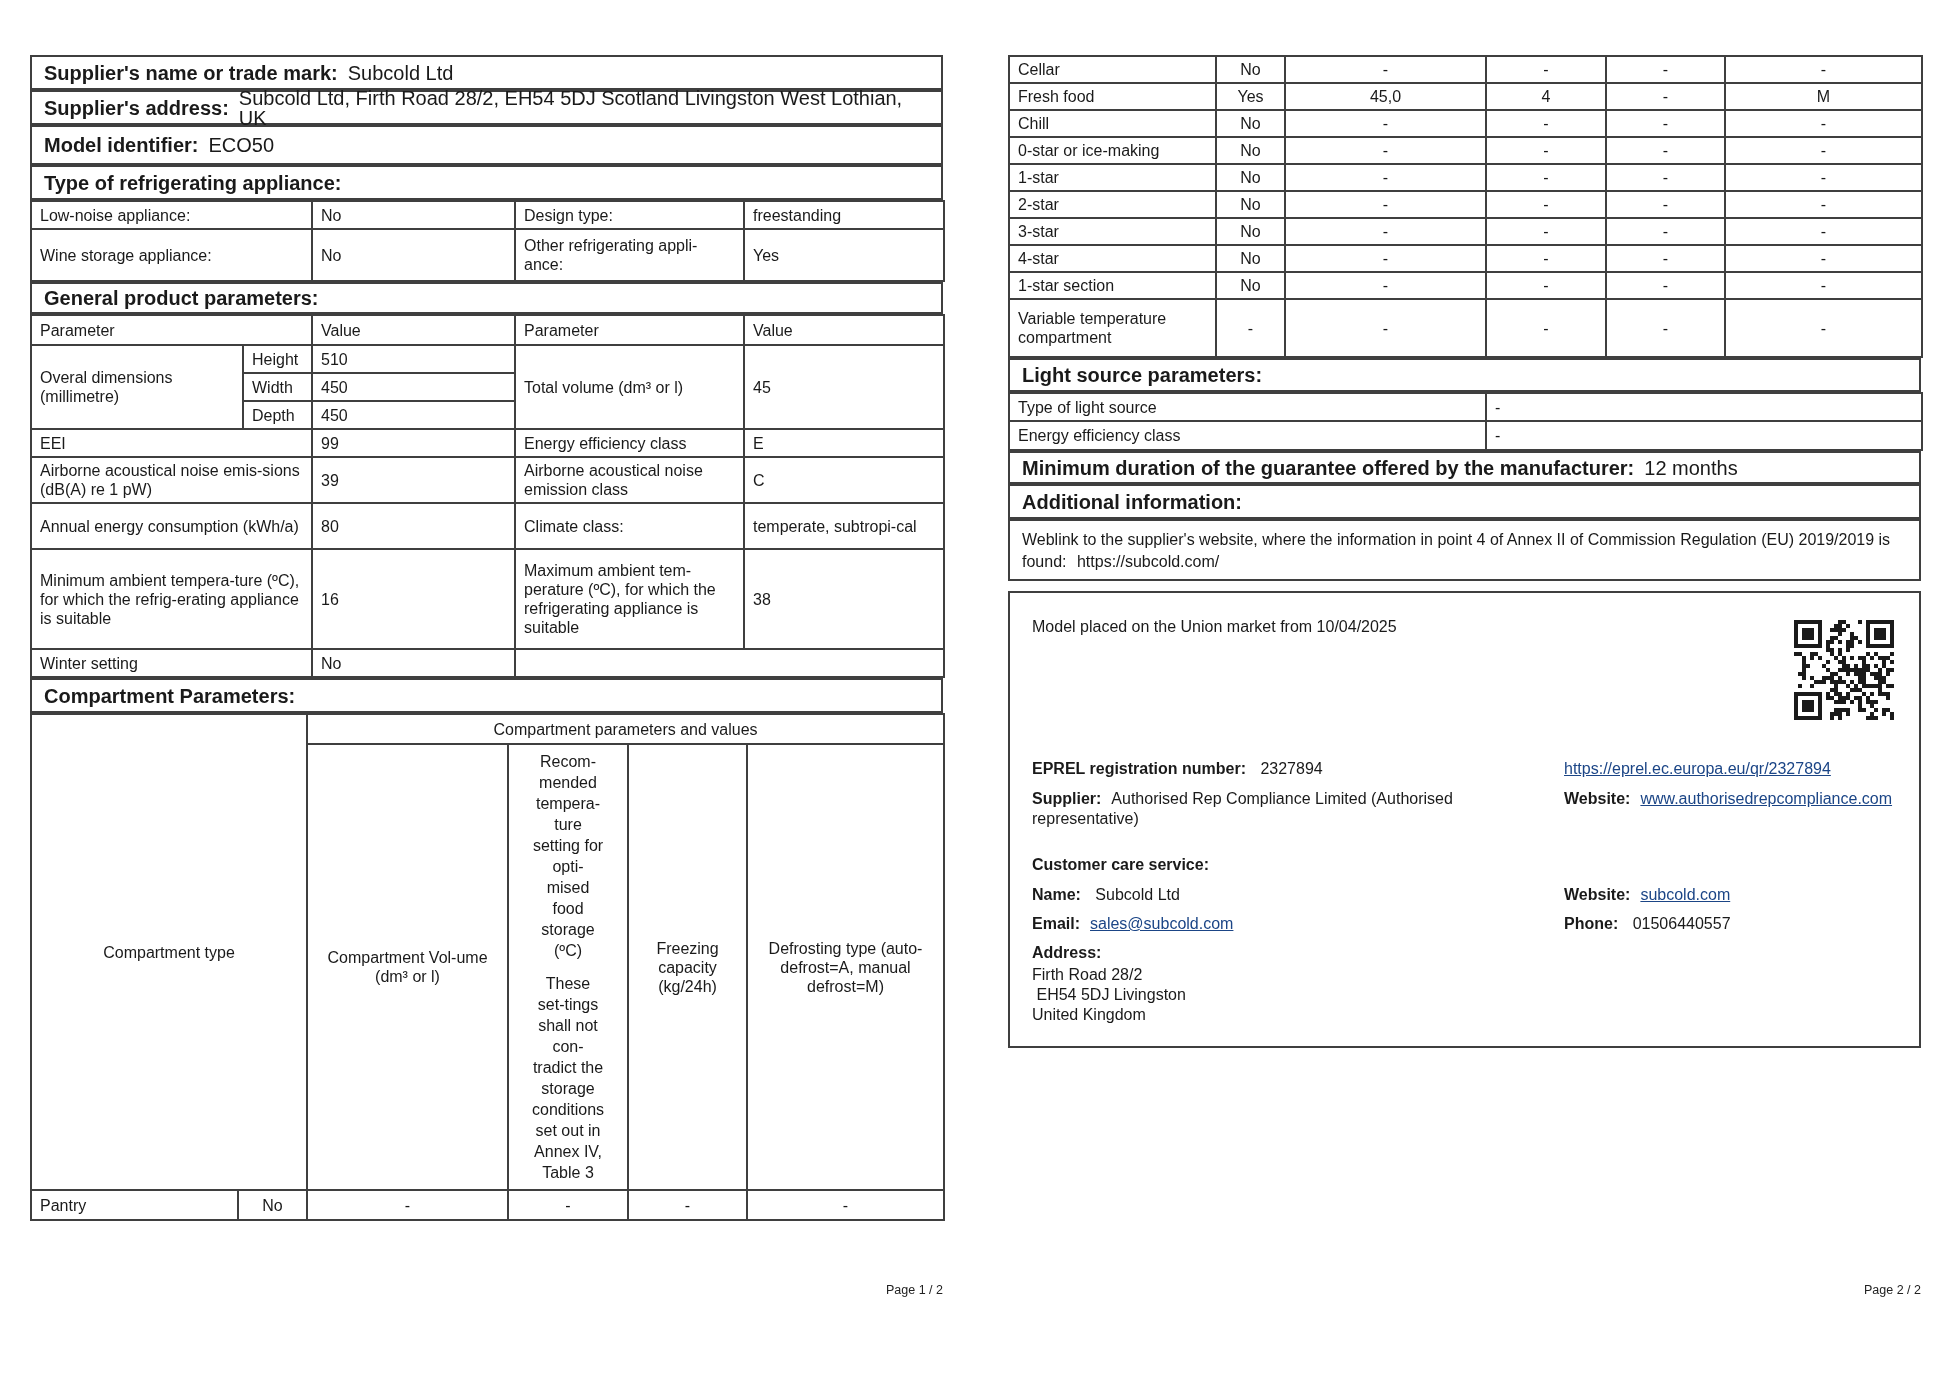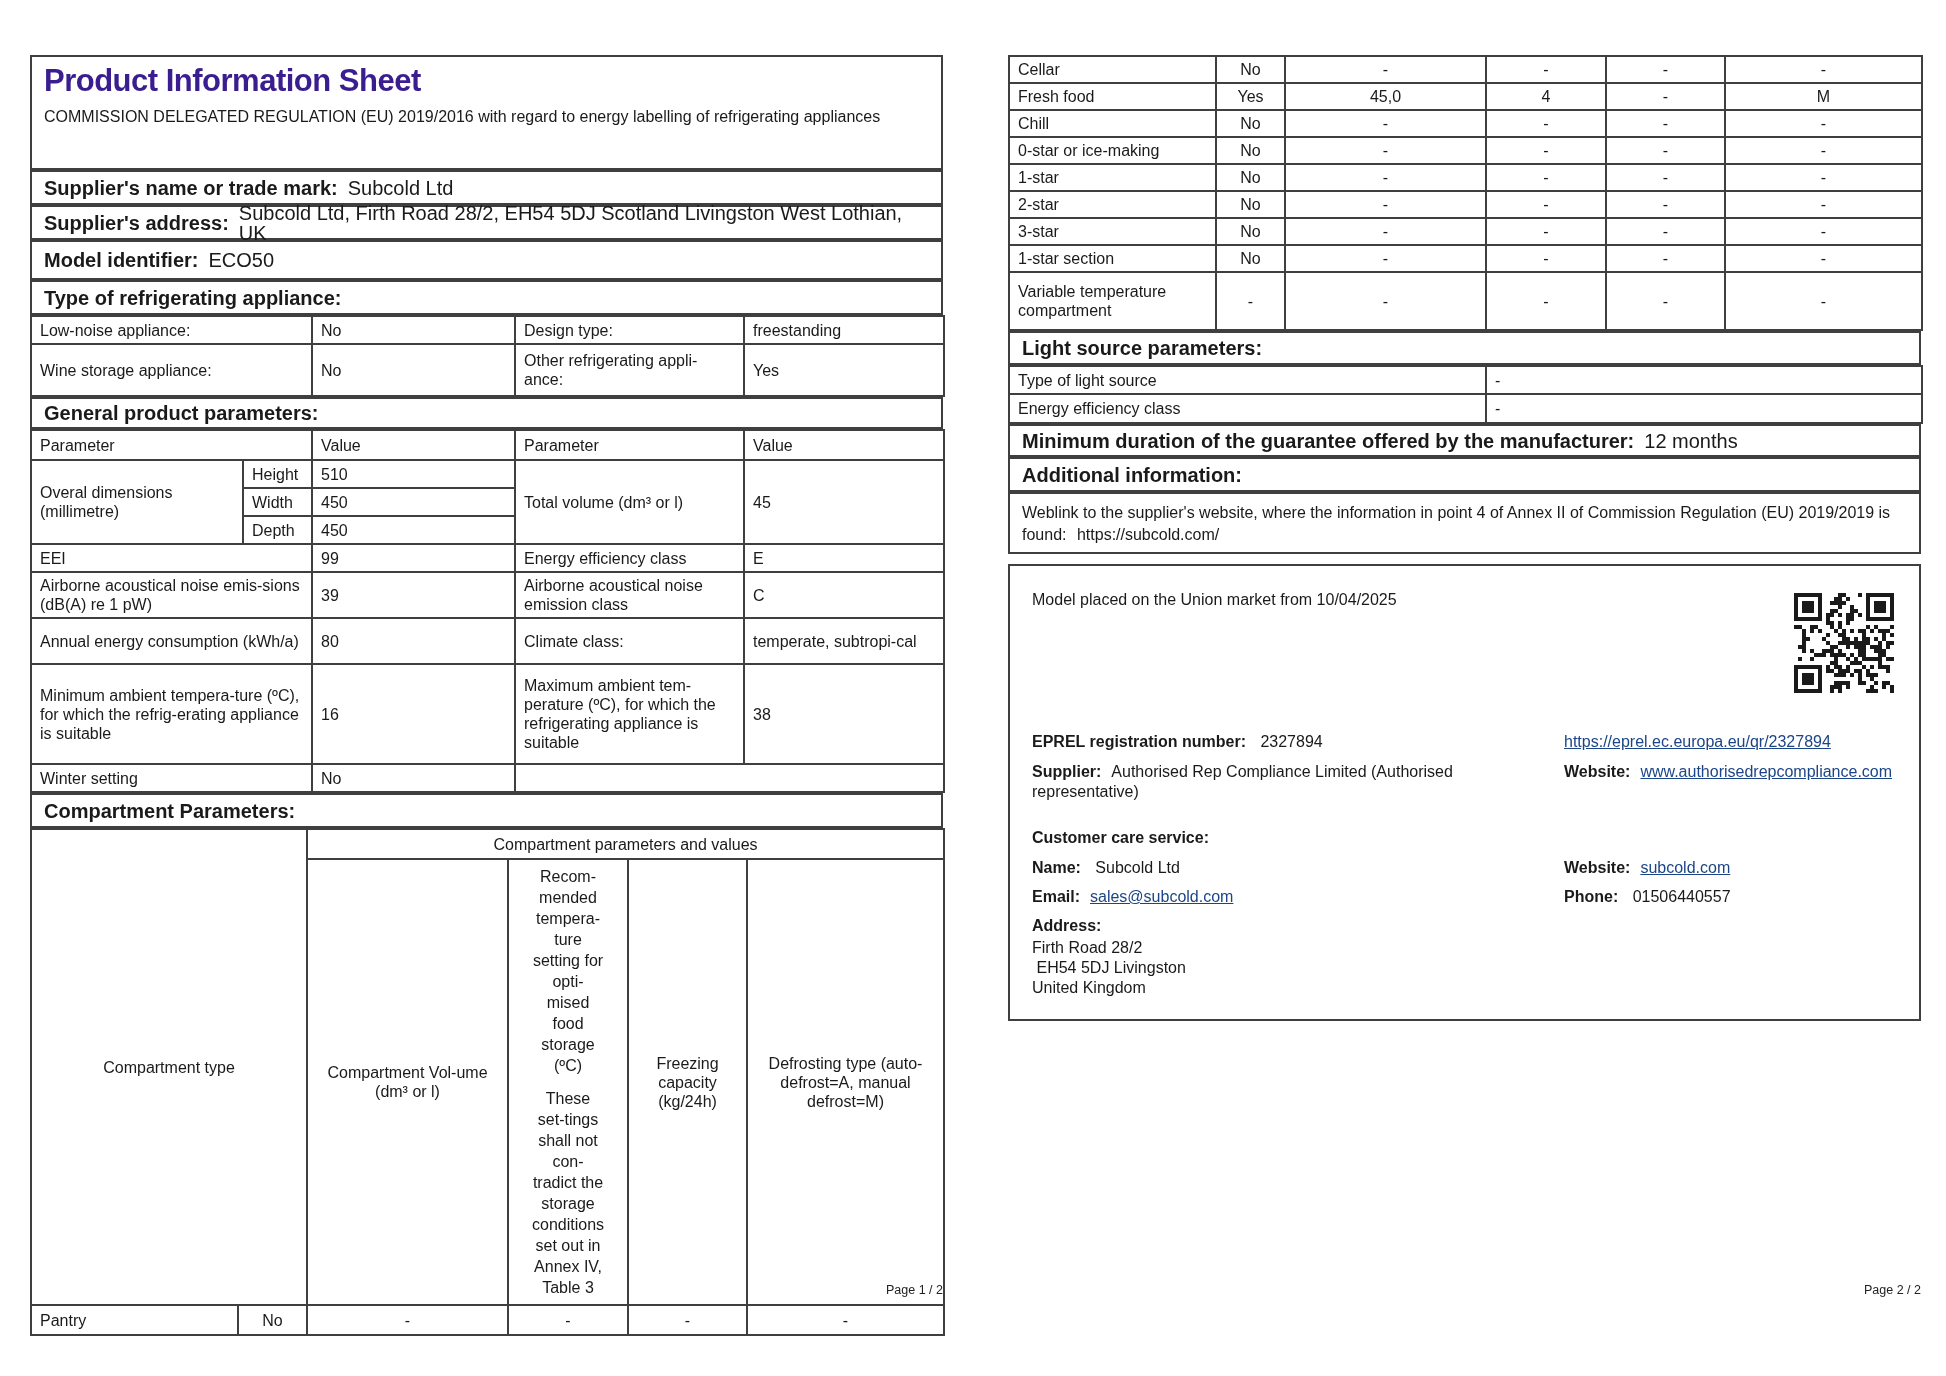--- a/index.html
+++ b/index.html
@@ -36,24 +36,20 @@
   .wrapny{overflow-wrap:anywhere}
   .pre{white-space:pre-wrap}
   .lnk{color:#1B4586;text-decoration:underline}
   .qr{position:absolute;top:22px;right:16px;width:114px;height:114px}
 </style>
 </head>
 <body>
 
 <div class="page" id="pageL">
 
-  <div class="sec tbox">
-    <h1>Product Information Sheet</h1>
-    <p>COMMISSION DELEGATED REGULATION (EU) 2019/2016 with regard to energy labelling of refrigerating appliances</p>
-  </div>
 
   <div class="sec lrow" style="height:35px">
     <b>Supplier's name or trade mark:</b>
     <span>Subcold Ltd</span>
   </div>
   <div class="sec lrow" style="height:35px">
     <b>Supplier's address:</b>
     <span>Subcold Ltd, Firth Road 28/2, EH54 5DJ Scotland Livingston West Lothian, UK</span>
   </div>
   <div class="sec lrow" style="height:40px">
@@ -250,20 +246,28 @@
         <tr style="height: 27px;">
           <td>2-star</td>
           <td class="c">No</td>
           <td class="c">-</td>
           <td class="c">-</td>
           <td class="c">-</td>
           <td class="c">-</td>
         </tr>
         <tr style="height: 27px;">
           <td>3-star</td>
+          <td class="c">No</td>
+          <td class="c">-</td>
+          <td class="c">-</td>
+          <td class="c">-</td>
+          <td class="c">-</td>
+        </tr>
+        <tr style="height: 27px;">
+          <td>4-star</td>
           <td class="c">No</td>
           <td class="c">-</td>
           <td class="c">-</td>
           <td class="c">-</td>
           <td class="c">-</td>
         </tr>
         <tr style="height: 27px;">
           <td>1-star section</td>
           <td class="c">No</td>
           <td class="c">-</td>

